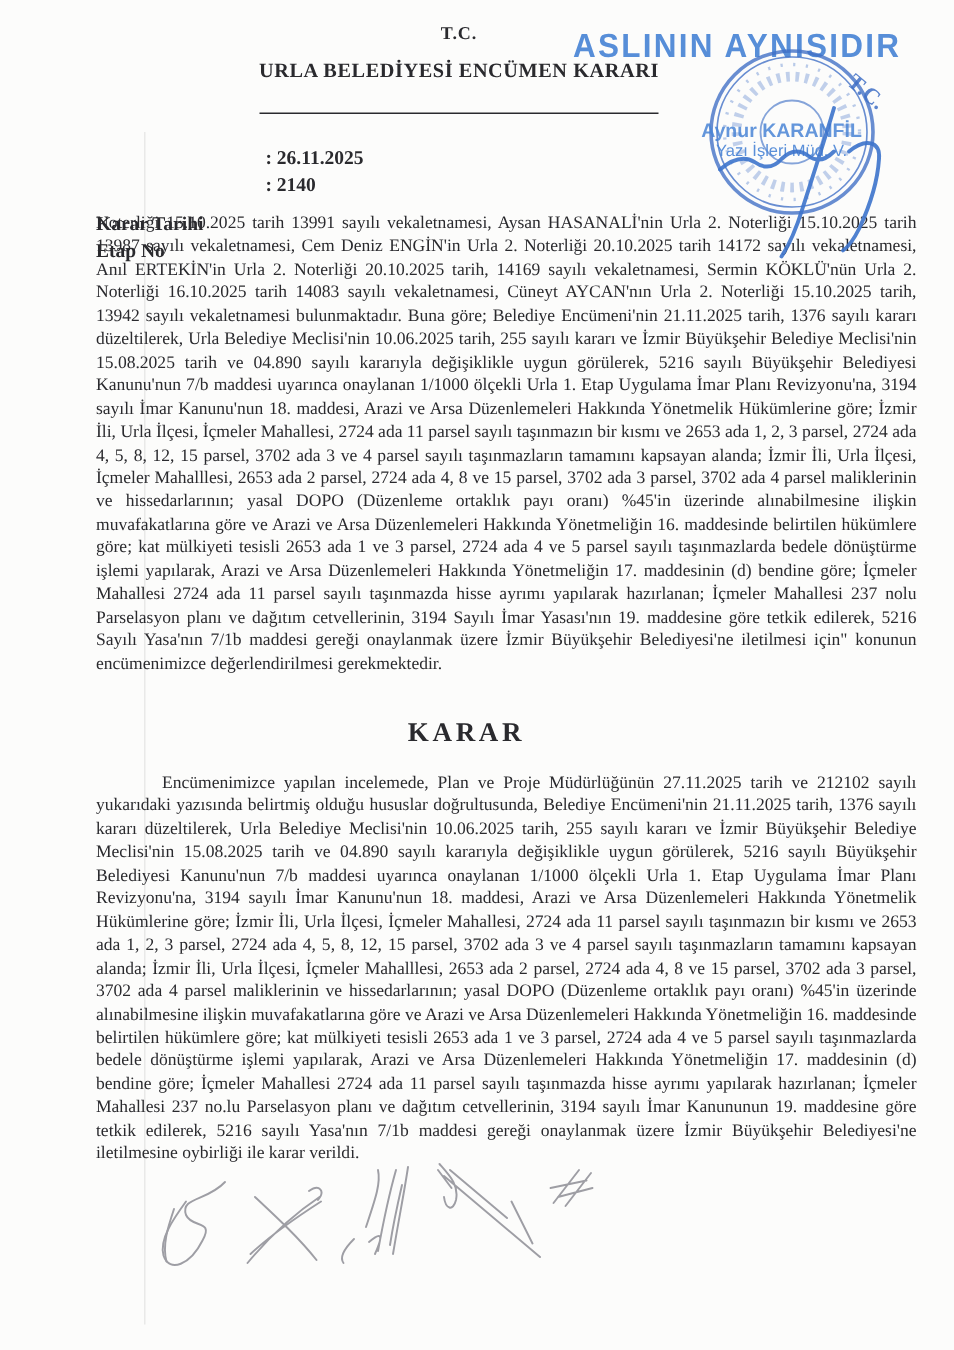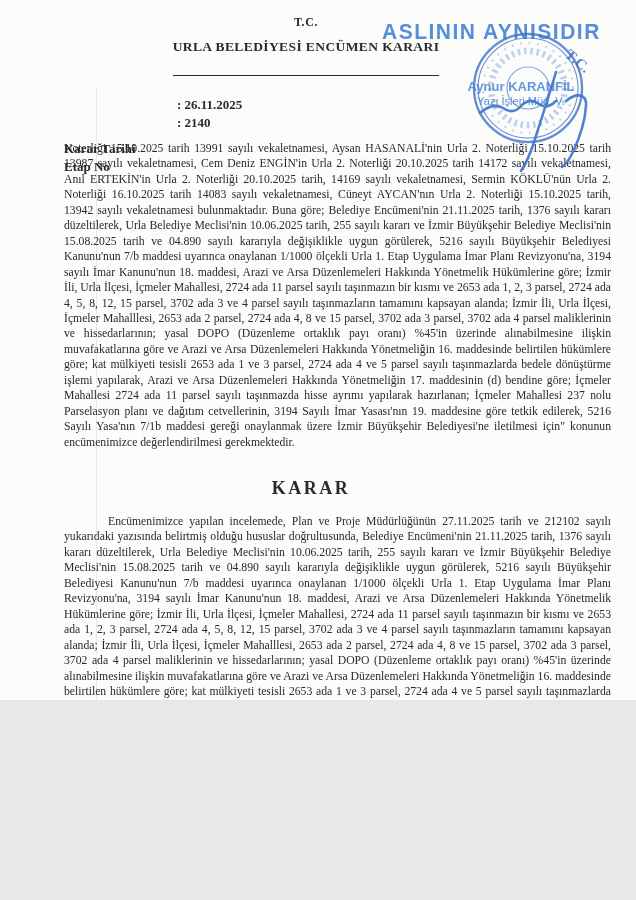--- a/index.html
+++ b/index.html
@@ -1,17 +1,17 @@
 <!DOCTYPE html>
 <html><head>
 <meta charset="utf-8">
 <style>
   html,body { margin:0; padding:0; background:#e8e8e8; }
   .page {
-    position:relative; width:636px; height:700px; margin:0 auto;
+    position:relative; width:636px; height:900px; margin:0 auto;
     background:#fcfcfb; overflow:hidden;
     font-family:"Liberation Serif", serif; color:#2a2a2e;
   }
   .fold-line {
     position:absolute; left:96px; top:88px; width:1px; height:795px;
     background:rgba(70,70,70,0.10);
   }
   .header { position:absolute; top:15px; left:0; width:612px; text-align:center; }
   .h-country { font-size:12px; font-weight:bold; letter-spacing:.6px; }
   .h-province { font-size:13px; font-weight:bold; margin-top:1px; letter-spacing:.6px; }

